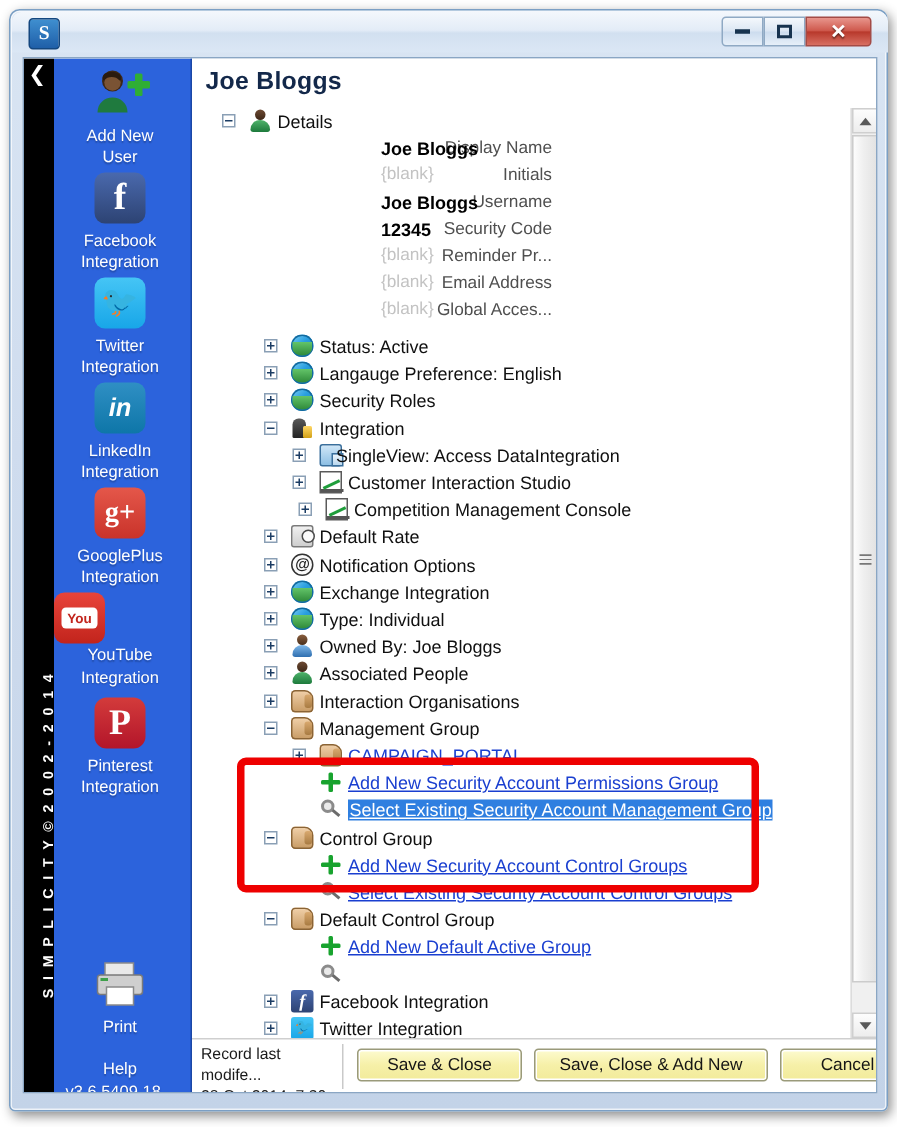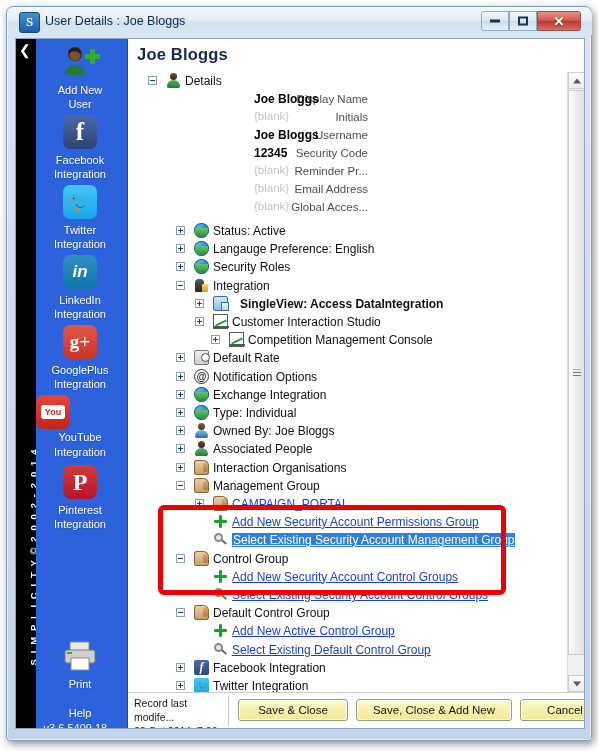--- a/index.html
+++ b/index.html
@@ -244,21 +244,20 @@
   #btn-cancel{left:392px;width:90px;}
 </style>
 </head>
 <body>
 
 <div id="desktop">
   <div id="window">
 
     <div id="titlebar">
       <div id="title-icon">S</div>
-      <div id="title-text">User Details : Joe Bloggs</div>
       <div class="wbtn" id="btn-min">
           <i class="min-glyph"></i>
         </div>
       <div class="wbtn" id="btn-max">
           <i class="max-glyph"></i>
         </div>
       <div class="wbtn" id="btn-close">
           <i>✕</i>
         </div>
     </div>
@@ -414,30 +413,30 @@
                 <span class="ico" style="left: 66px;">
                   <i class="g g-perm"></i>
                 </span>
                 <span class="lbl" style="left: 85px;">Integration</span>
               </div>
               <div class="node" style="position: absolute; left: 0px; width: 100%; top: 222.8px;">
                 <span class="exp plus" style="left: 67px;"></span>
                 <span class="ico" style="left: 85px;">
                   <i class="g g-screen"></i>
                 </span>
-                <span class="lbl" style="left: 112px; font-weight: bold;">SingleView:  Access DataIntegration</span>
+                <span class="lbl" style="left: 96px;">SingleView:  Access DataIntegration</span>
               </div>
               <div class="node" style="position: absolute; left: 0px; width: 100%; top: 241px;">
                 <span class="exp plus" style="left: 67px;"></span>
                 <span class="ico" style="left: 85px;">
                   <i class="g g-chart"></i>
                 </span>
                 <span class="lbl" style="left: 104px;">Customer Interaction Studio</span>
               </div>
-              <div class="node" style="position: absolute; left: 16px; width: 100%; top: 259.2px;">
+              <div class="node" style="position: absolute; left: 4px; width: 100%; top: 259.2px;">
                 <span class="exp plus" style="left: 67px;"></span>
                 <span class="ico" style="left: 85px;">
                   <i class="g g-chart"></i>
                 </span>
                 <span class="lbl" style="left: 104px;">Competition Management Console</span>
               </div>
               <div class="node" style="position: absolute; left: 0px; width: 100%; top: 277.4px;">
                 <span class="exp plus" style="left: 48px;"></span>
                 <span class="ico" style="left: 66px;">
                   <i class="g g-rate"></i>
@@ -535,27 +534,26 @@
                 <span class="exp" style="left: 48px;"></span>
                 <span class="ico" style="left: 66px;">
                   <i class="g g-hands"></i>
                 </span>
                 <span class="lbl" style="left: 85px;">Default Control Group</span>
               </div>
               <div class="node" style="position: absolute; left: 0px; width: 100%; top: 550.4px;">
                 <span class="ico" style="left: 85px;">
                   <i class="g g-plus"></i>
                 </span>
-                <span class="lbl link" style="left: 104px;">Add New Active Control Group</span>
+                <span class="lbl link" style="left: 104px;">Add New Default Active Group</span>
               </div>
               <div class="node" style="position: absolute; left: 0px; width: 100%; top: 568.6px;">
                 <span class="ico" style="left: 85px;">
                   <i class="g g-mag"></i>
                 </span>
-                <span class="lbl link" style="left: 104px;">Select Existing Default Control Group</span>
               </div>
               <div class="node" style="position: absolute; left: 0px; width: 100%; top: 586.8px;">
                 <span class="exp plus" style="left: 48px;"></span>
                 <span class="ico" style="left: 66px;">
                   <i class="g g-fb">f</i>
                 </span>
                 <span class="lbl" style="left: 85px;">Facebook Integration</span>
               </div>
               <div class="node" style="position: absolute; left: 0px; width: 100%; top: 605px;">
                 <span class="exp plus" style="left: 48px;"></span>

